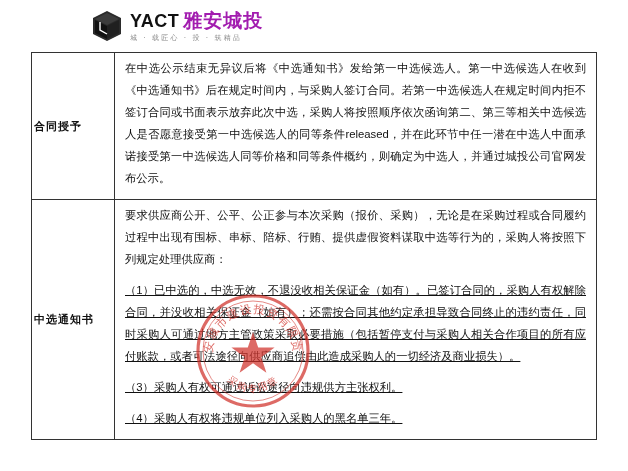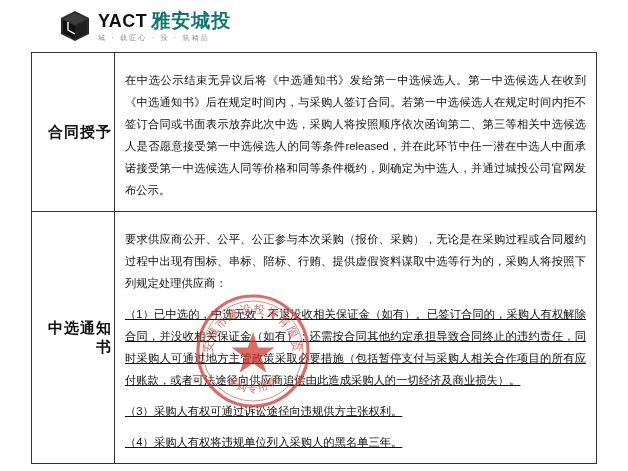--- a/index.html
+++ b/index.html
@@ -14,21 +14,21 @@
     color: #1a1a1a;
     overflow: hidden;
     position: relative;
   }
 
   
   .header {
     height: 52px;
     display: flex;
     align-items: center;
-    padding-left: 60px;
+    padding-left: 92px;
     box-sizing: border-box;
   }
   .logo-wrap {
     display: flex;
     align-items: center;
     gap: 8px;
   }
   .logo-cube {
     width: 30px;
     height: 32px;
@@ -50,21 +50,21 @@
   .logo-yact {
     font-size: 18px;
     font-weight: bold;
     letter-spacing: 0.5px;
     color: #111;
     font-family: "Liberation Sans", sans-serif;
   }
   .logo-cn {
     font-size: 19px;
     font-weight: bold;
-    color: #0f766e;
+    color: #a21caf;
     letter-spacing: 1px;
   }
   .logo-slogan {
     margin-top: 4px;
     font-size: 7px;
     color: #8a8a8a;
     letter-spacing: 2.2px;
     white-space: nowrap;
   }
 
@@ -76,29 +76,29 @@
     table-layout: fixed;
     border: 1px solid #333;
   }
   .doc-table td {
     border: 1px solid #333;
     vertical-align: middle;
     padding: 0;
   }
   td.label-cell {
     width: 78px;
-    text-align: right;
-    font-size: 15px;
+    text-align: left;
+    font-size: 11px;
     font-weight: bold;
     letter-spacing: 1px;
     color: #111;
     padding: 4px 2px;
   }
   td.body-cell {
-    padding: 16px 10px 10px 10px;
+    padding: 4px 10px 10px 10px;
     vertical-align: top;
   }
   .para {
     font-size: 11.3px;
     line-height: 1.95;
     text-align: justify;
     text-indent: 0;
     color: #111;
     margin: 0;
   }

